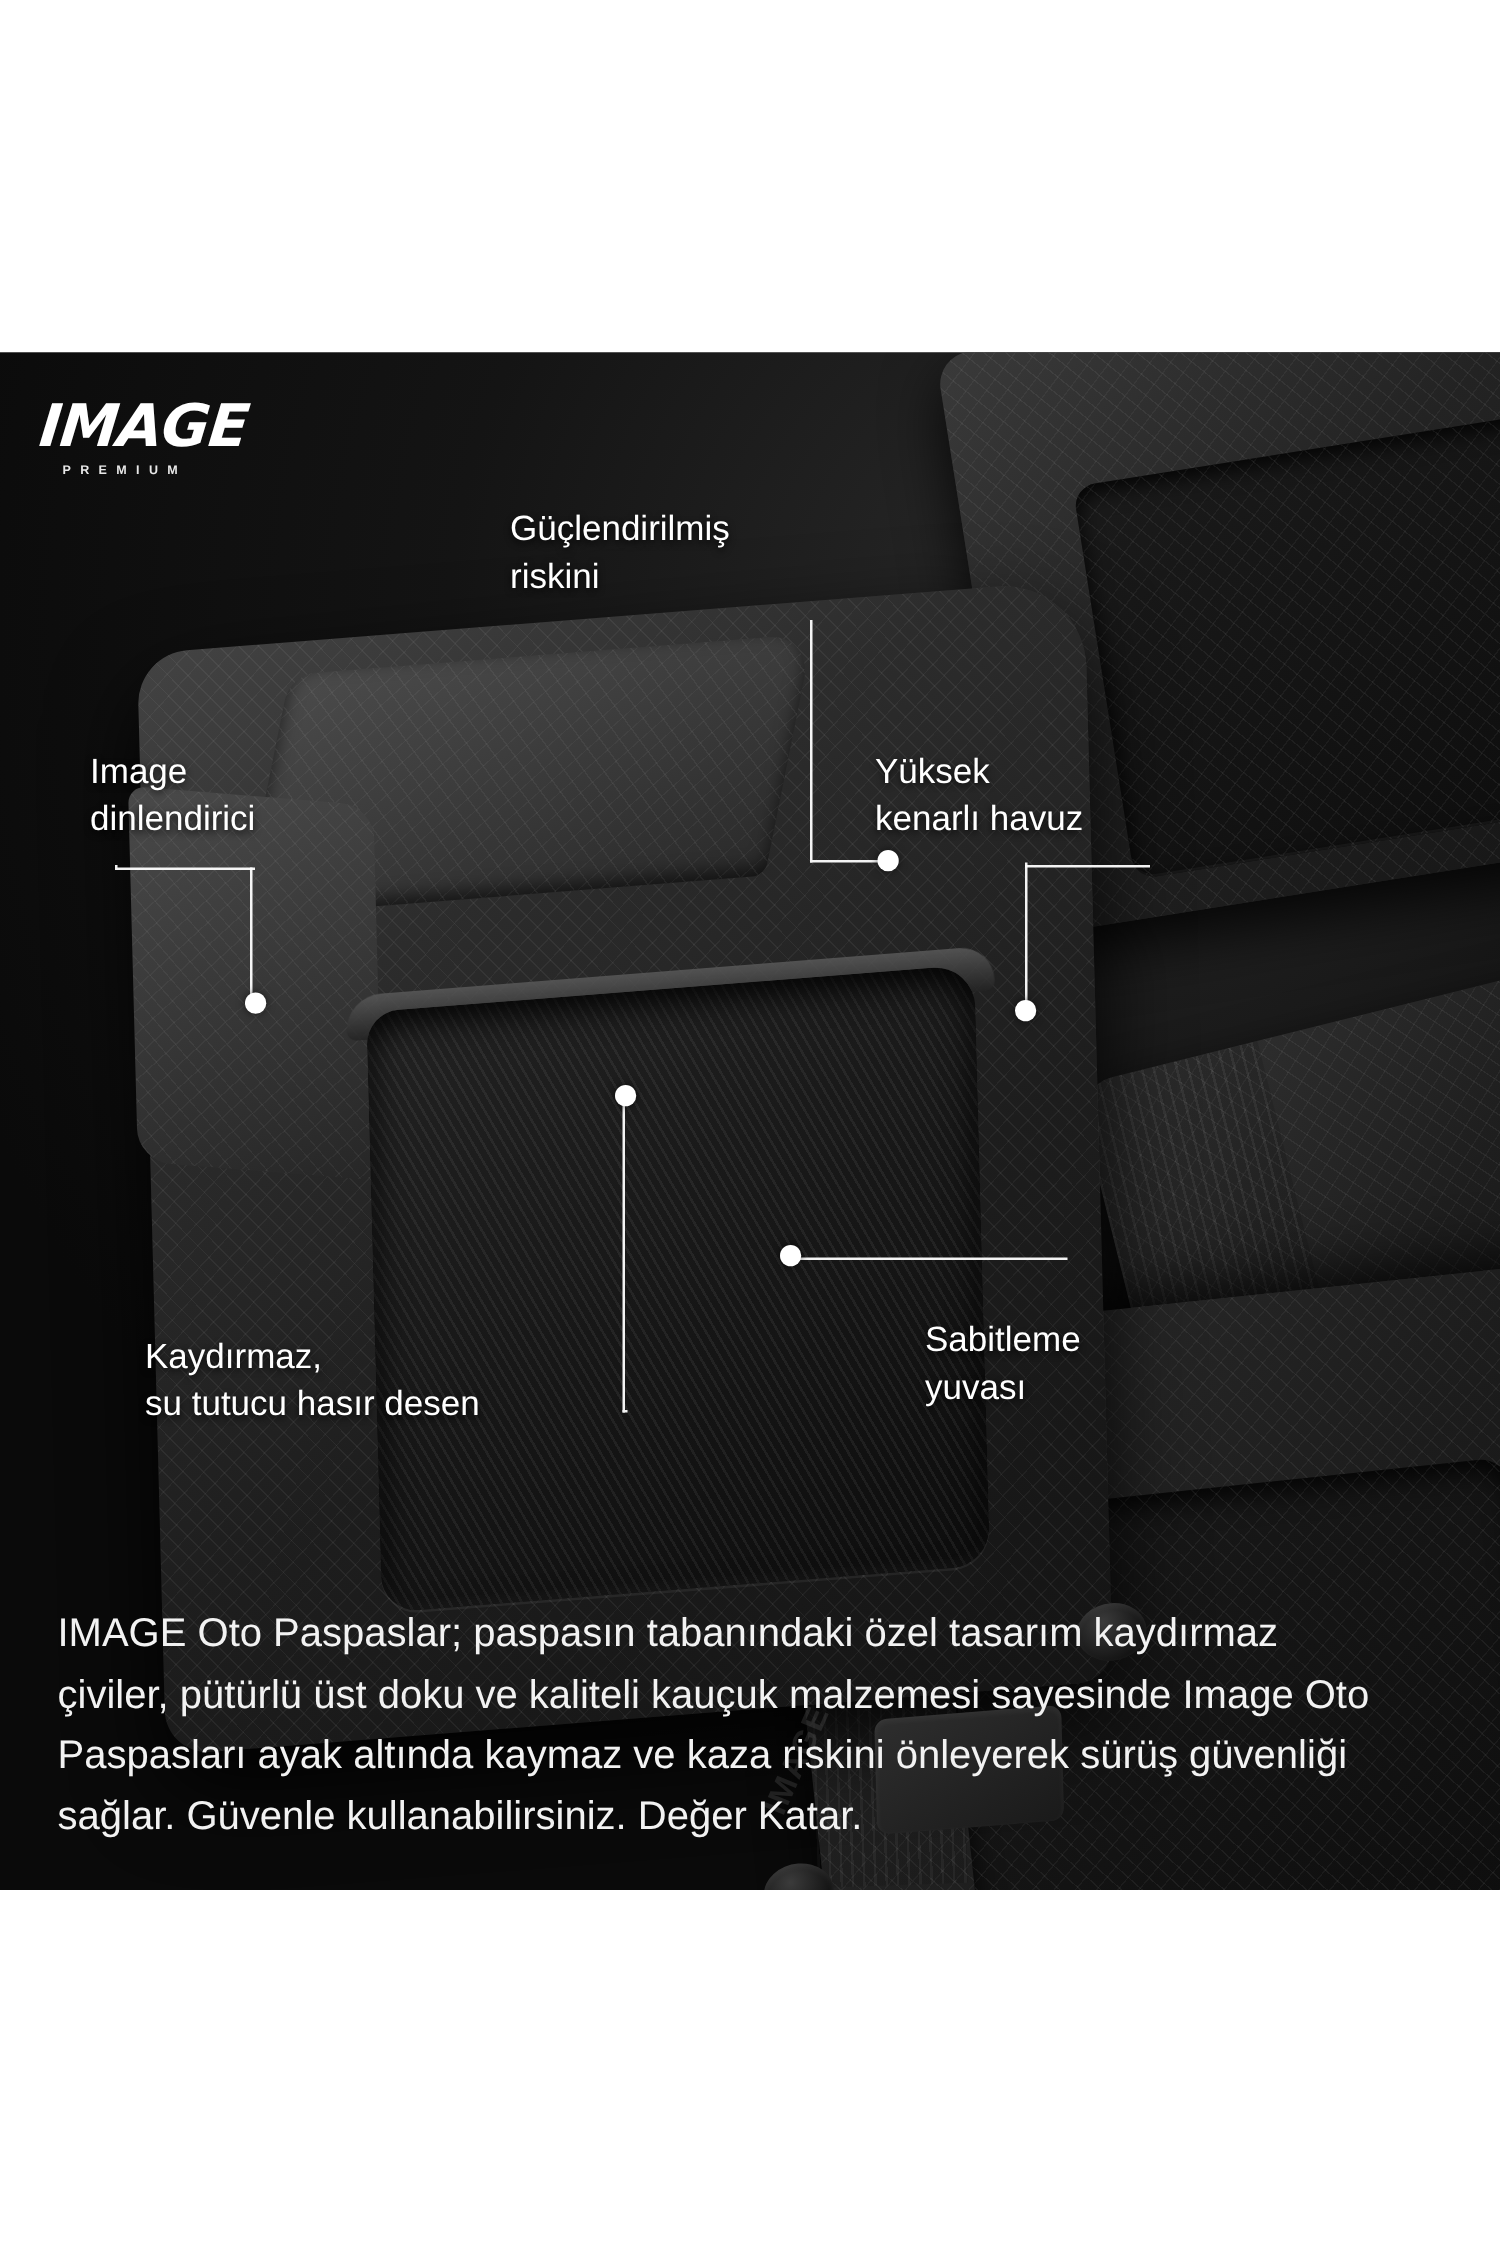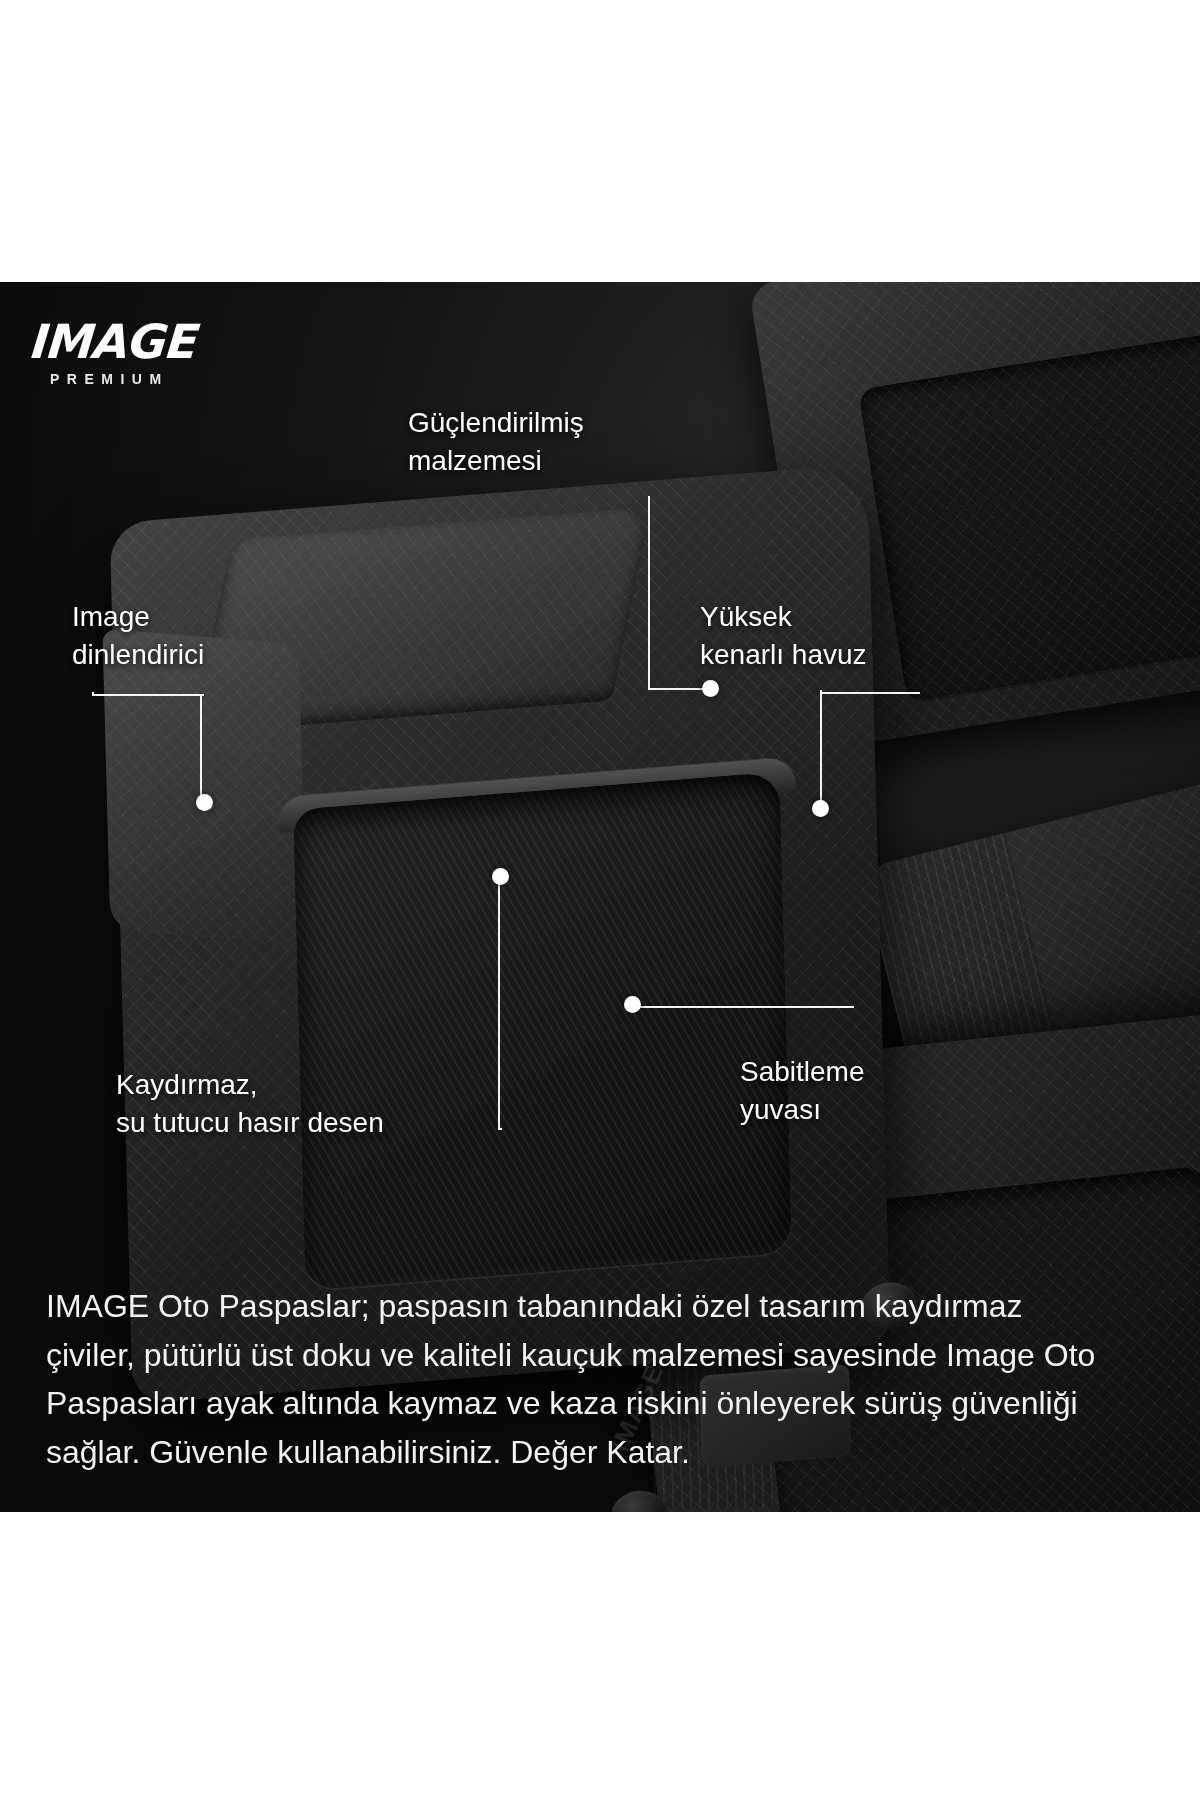--- a/index.html
+++ b/index.html
@@ -190,21 +190,21 @@
     font-size: 47px;
     font-weight: 700;
     letter-spacing: -1px;
     line-height: 1;
     font-style: italic;
     transform: skewX(-6deg);
   }
   .logo-sub {
     margin-top: 6px;
     color: #e8e8e8;
-    font-size: 14px;
+    font-size: 10px;
     letter-spacing: 7.5px;
     font-weight: 600;
     padding-left: 18px;
   }
 
   
   .callout {
     position: absolute;
     z-index: 40;
     color: #ffffff;
@@ -298,21 +298,21 @@
       </div>
 
     </div>
 
     <div class="logo">
       <div class="logo-word">IMAGE</div>
       <div class="logo-sub">PREMIUM</div>
     </div>
 
     <div class="callout" style="left:408px; top:122px; width:300px;">Güçlendirilmiş
-malzemesi</div>
+riskini</div>
     <div class="leader" style="left:648px; top:214px; width:62px; height:192px;"></div>
     <div class="dot" style="left:702px; top:398px;"></div>
 
     <div class="callout" style="left:72px; top:316px; width:260px;">Image
 dinlendirici</div>
     <div class="leader" style="left:92px; top:410px; width:110px; height:2px;"></div>
     <div class="leader" style="left:200px; top:412px; width:2px; height:0px; border-bottom:none; border-left:2px solid #fff; height:0;"></div>
     <div class="dot" style="left:196px; top:512px;"></div>
     <div class="leader" style="left:200px; top:412px; width:2px; height:108px; border-bottom:none;"></div>
 

